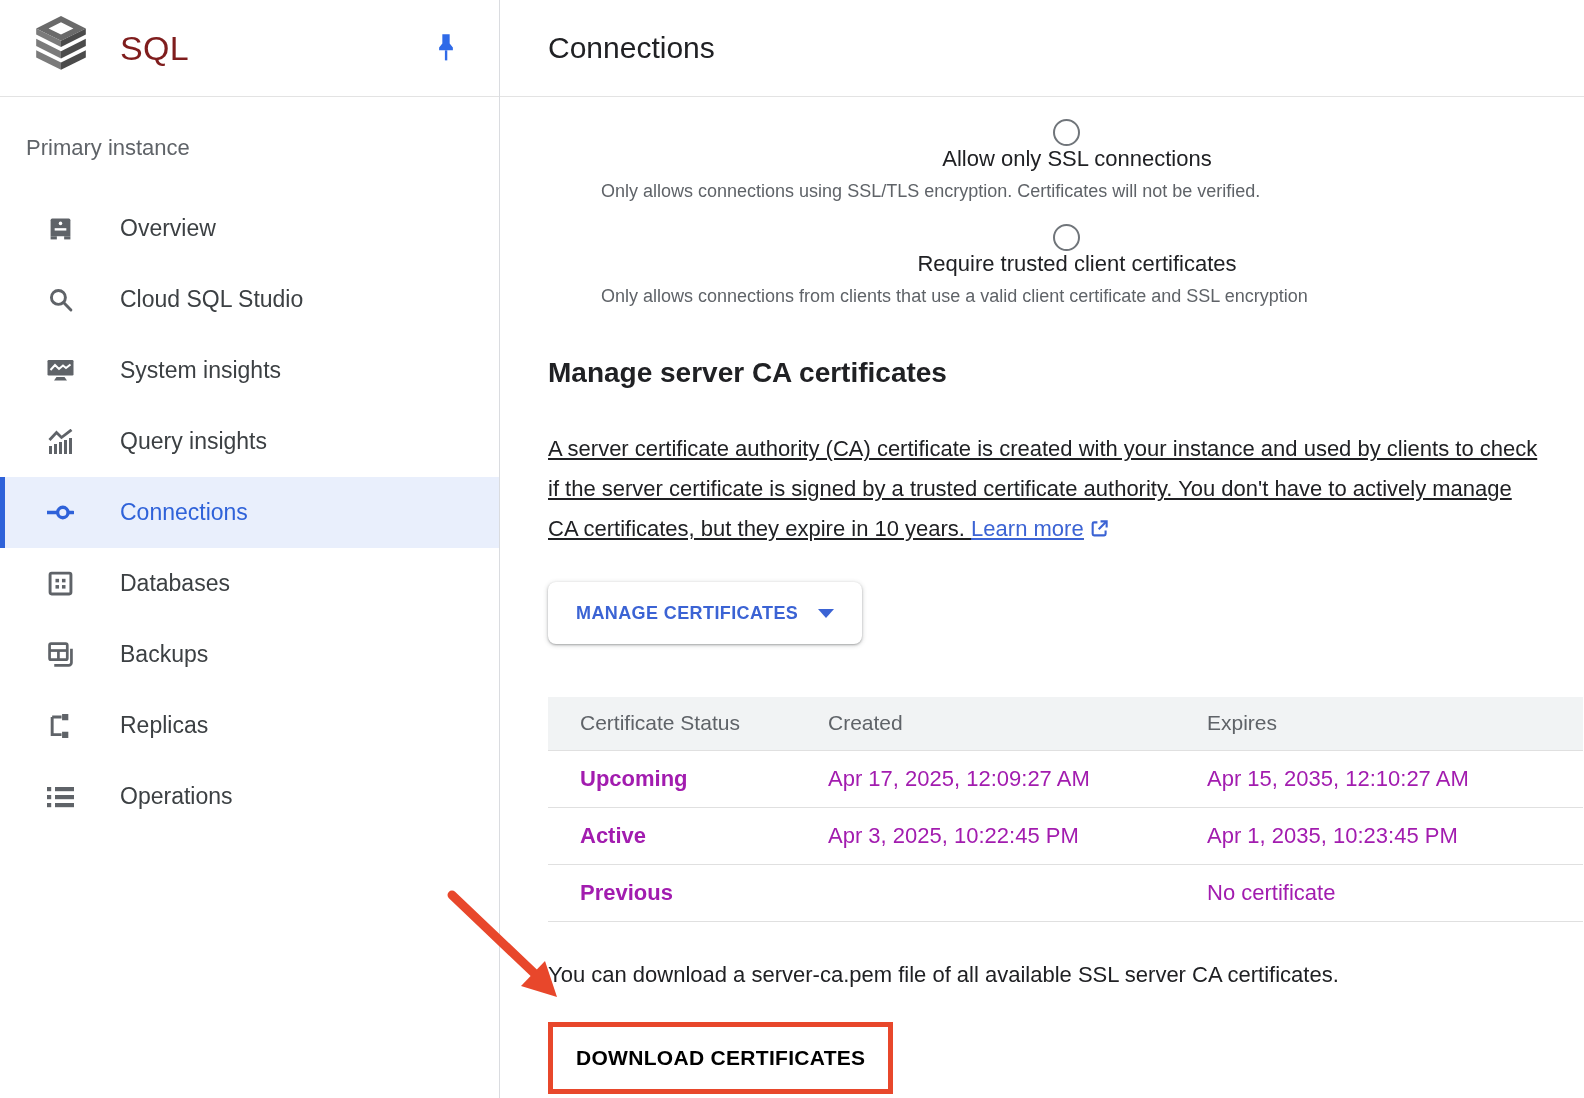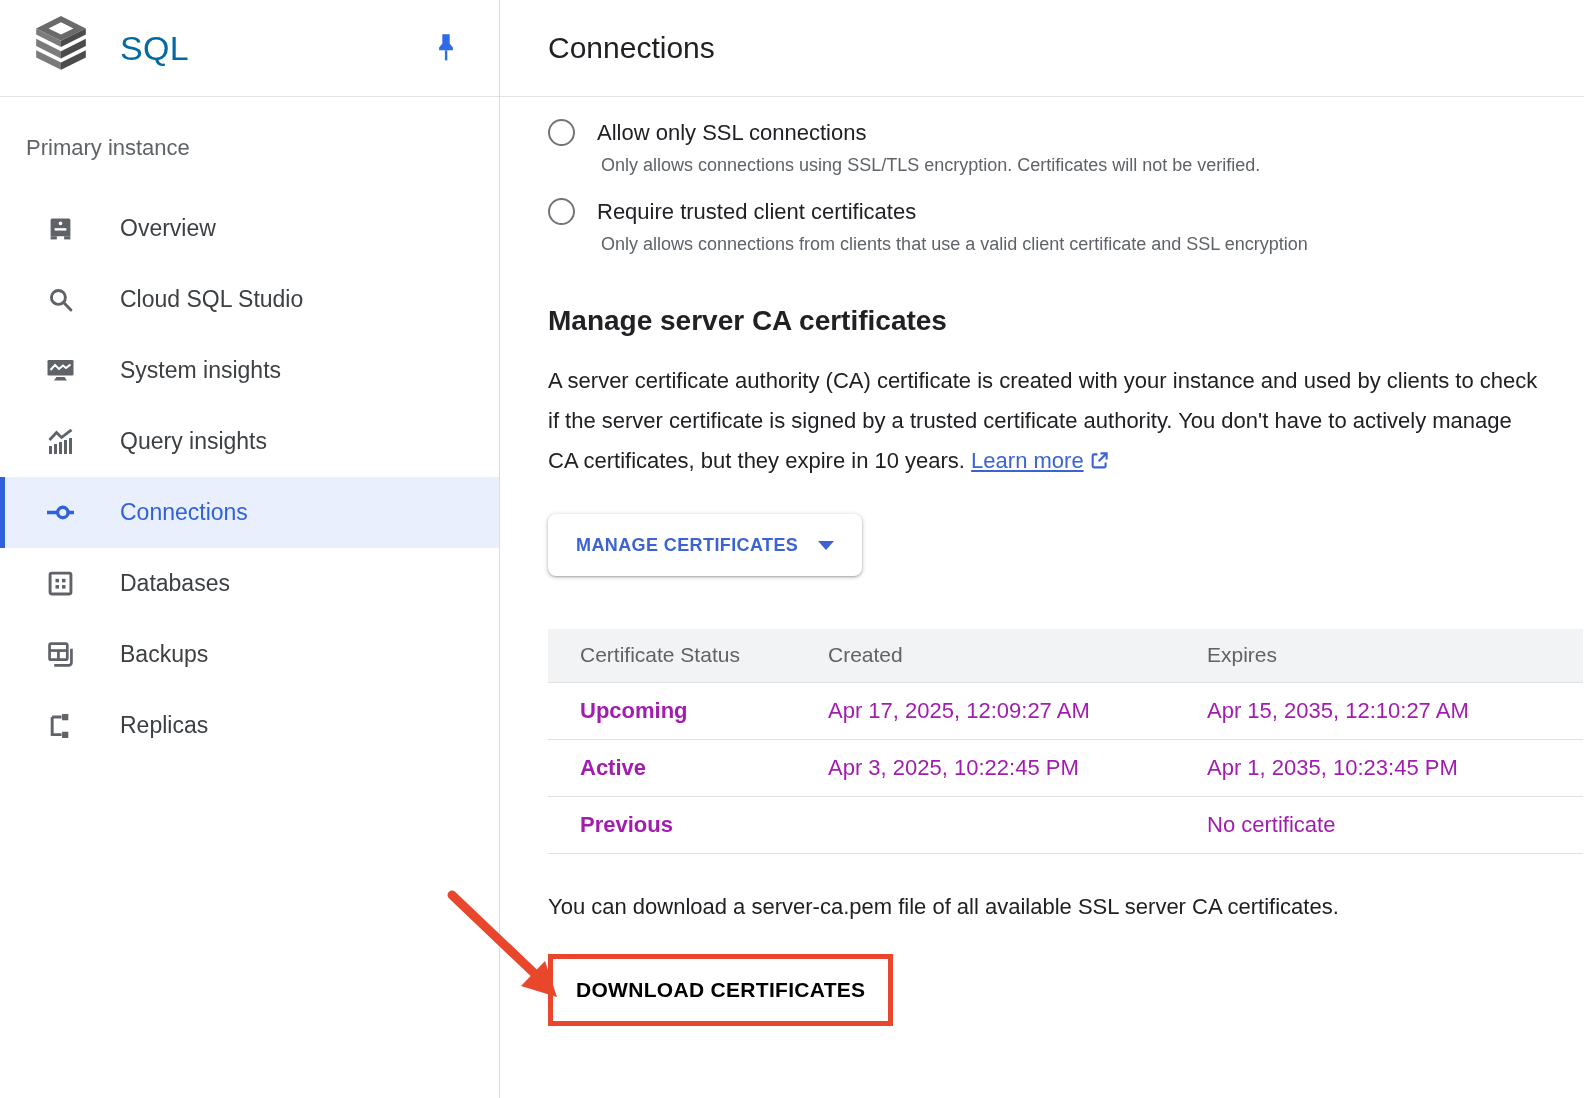--- a/index.html
+++ b/index.html
@@ -3,47 +3,47 @@
 <meta charset="utf-8">
 <style>
   * { margin:0; padding:0; box-sizing:border-box; }
   html,body { width:1584px; height:1098px; background:#fff; overflow:hidden;
               font-family:"Liberation Sans","DejaVu Sans",sans-serif; color:#202124; }
   .page { position:relative; width:1584px; height:1098px; display:flex; }
 
   
   .sidebar { width:500px; min-width:500px; height:100%; border-right:1px solid #dadce0; background:#fff; }
   .sidebar-header { height:97px; border-bottom:1px solid #e3e3e3; display:flex; align-items:center; padding:0 42px 0 36px; }
-  .product-name { font-size:34px; color:#0369a1; margin-left:34px; letter-spacing:.3px; }
+  .product-name { font-size:34px; color:#7f1d1d; margin-left:34px; letter-spacing:.3px; }
   .pin { margin-left:auto; display:flex; align-items:center; }
   .section-label { margin:38px 0 0 26px; font-size:22px; color:#5f6368; }
   .nav { margin-top:32px; }
   .nav-item { height:71px; display:flex; align-items:center; padding-left:47px; cursor:pointer; }
   .nav-item .ic { width:27px; display:flex; justify-content:center; align-items:center; }
   .nav-item .lbl { margin-left:46px; font-size:23px; color:#3c4043; }
   .nav-item.selected { background:#e9effc; border-left:5px solid #2f62d9; padding-left:42px; }
   .nav-item.selected .lbl { color:#2f62d9; }
   .ic svg .st { stroke:#5f6368; } .ic svg .fl { fill:#5f6368; }
   .nav-item.selected .ic svg .st { stroke:#2f62d9; }
 
   
   .main { flex:1; height:100%; display:flex; flex-direction:column; }
   .main-header { height:97px; min-height:97px; border-bottom:1px solid #e3e3e3; display:flex; align-items:center; padding-left:48px; }
   .main-title { font-size:30px; color:#202124; font-weight:400; }
   .content { padding-left:48px; flex:1; }
 
   .radio-group { margin-top:22px; }
-  .radio-row { display:flex; align-items:center; cursor:pointer; }
+  .radio-row { display:flex; align-items:center; cursor:pointer;flex-direction:column; }
   .radio-circle { width:27px; height:27px; border:2.5px solid #70757a; border-radius:50%; background:#fff; }
   .radio-label { margin-left:22px; font-size:22px; color:#202124; }
   .radio-desc { margin:9px 0 22px 53px; font-size:18px; color:#5f6368; }
   .radio-desc.last { margin-bottom:0; }
 
   .section-heading { margin-top:50px; font-size:28px; font-weight:700; color:#202124; }
-  .para { margin-top:24px; width:990px; font-size:22px; line-height:40px; color:#202124; }
+  .para { margin-top:40px; width:990px; font-size:22px; line-height:40px; color:#202124;text-decoration:underline; }
   .learn-more { color:#3b63d4; text-decoration:underline; white-space:nowrap; cursor:pointer; }
   .ext-icon { display:inline-block; vertical-align:-3px; margin-left:5px; }
 
   .manage-btn { margin-top:30px; height:62px; padding:0 28px; display:inline-flex; align-items:center;
                 background:#fff; border:none; border-radius:8px; cursor:pointer;
                 box-shadow:0 1px 2px rgba(60,64,67,.35), 0 1px 4px 1px rgba(60,64,67,.18);
                 color:#3b63d4; font-weight:700; font-size:18px; letter-spacing:.4px;
                 font-family:"Liberation Sans","DejaVu Sans",sans-serif; }
   .caret { width:0; height:0; margin-left:20px; border-left:8px solid transparent;
            border-right:8px solid transparent; border-top:9px solid #3b63d4; }
@@ -184,20 +184,33 @@
         <span class="ic">
           <svg width="25" height="24" viewBox="0 0 24 23" fill="none">
             <path class="st" d="M4 2.8 H13 M4 2.8 V19.8 H13" stroke-width="2.8"></path>
             <rect class="fl" x="13.5" y="0" width="6" height="6"></rect>
             <rect class="fl" x="13.5" y="17" width="6" height="6"></rect>
           </svg>
         </span>
         <span class="lbl">Replicas</span>
       </div>
 
+      <div class="nav-item">
+        <span class="ic">
+          <svg width="27" height="22" viewBox="0 0 27 22">
+            <rect class="fl" x="0" y="1" width="4.2" height="4.2"></rect>
+            <rect class="fl" x="8" y="1" width="19" height="4.2"></rect>
+            <rect class="fl" x="0" y="9" width="4.2" height="4.2"></rect>
+            <rect class="fl" x="8" y="9" width="19" height="4.2"></rect>
+            <rect class="fl" x="0" y="17" width="4.2" height="4.2"></rect>
+            <rect class="fl" x="8" y="17" width="19" height="4.2"></rect>
+          </svg>
+        </span>
+        <span class="lbl">Operations</span>
+      </div>
 
     </nav>
   </aside>
 
   <main class="main">
     <div class="main-header">
       <h1 class="main-title">Connections</h1>
     </div>
 
     <div class="content">

